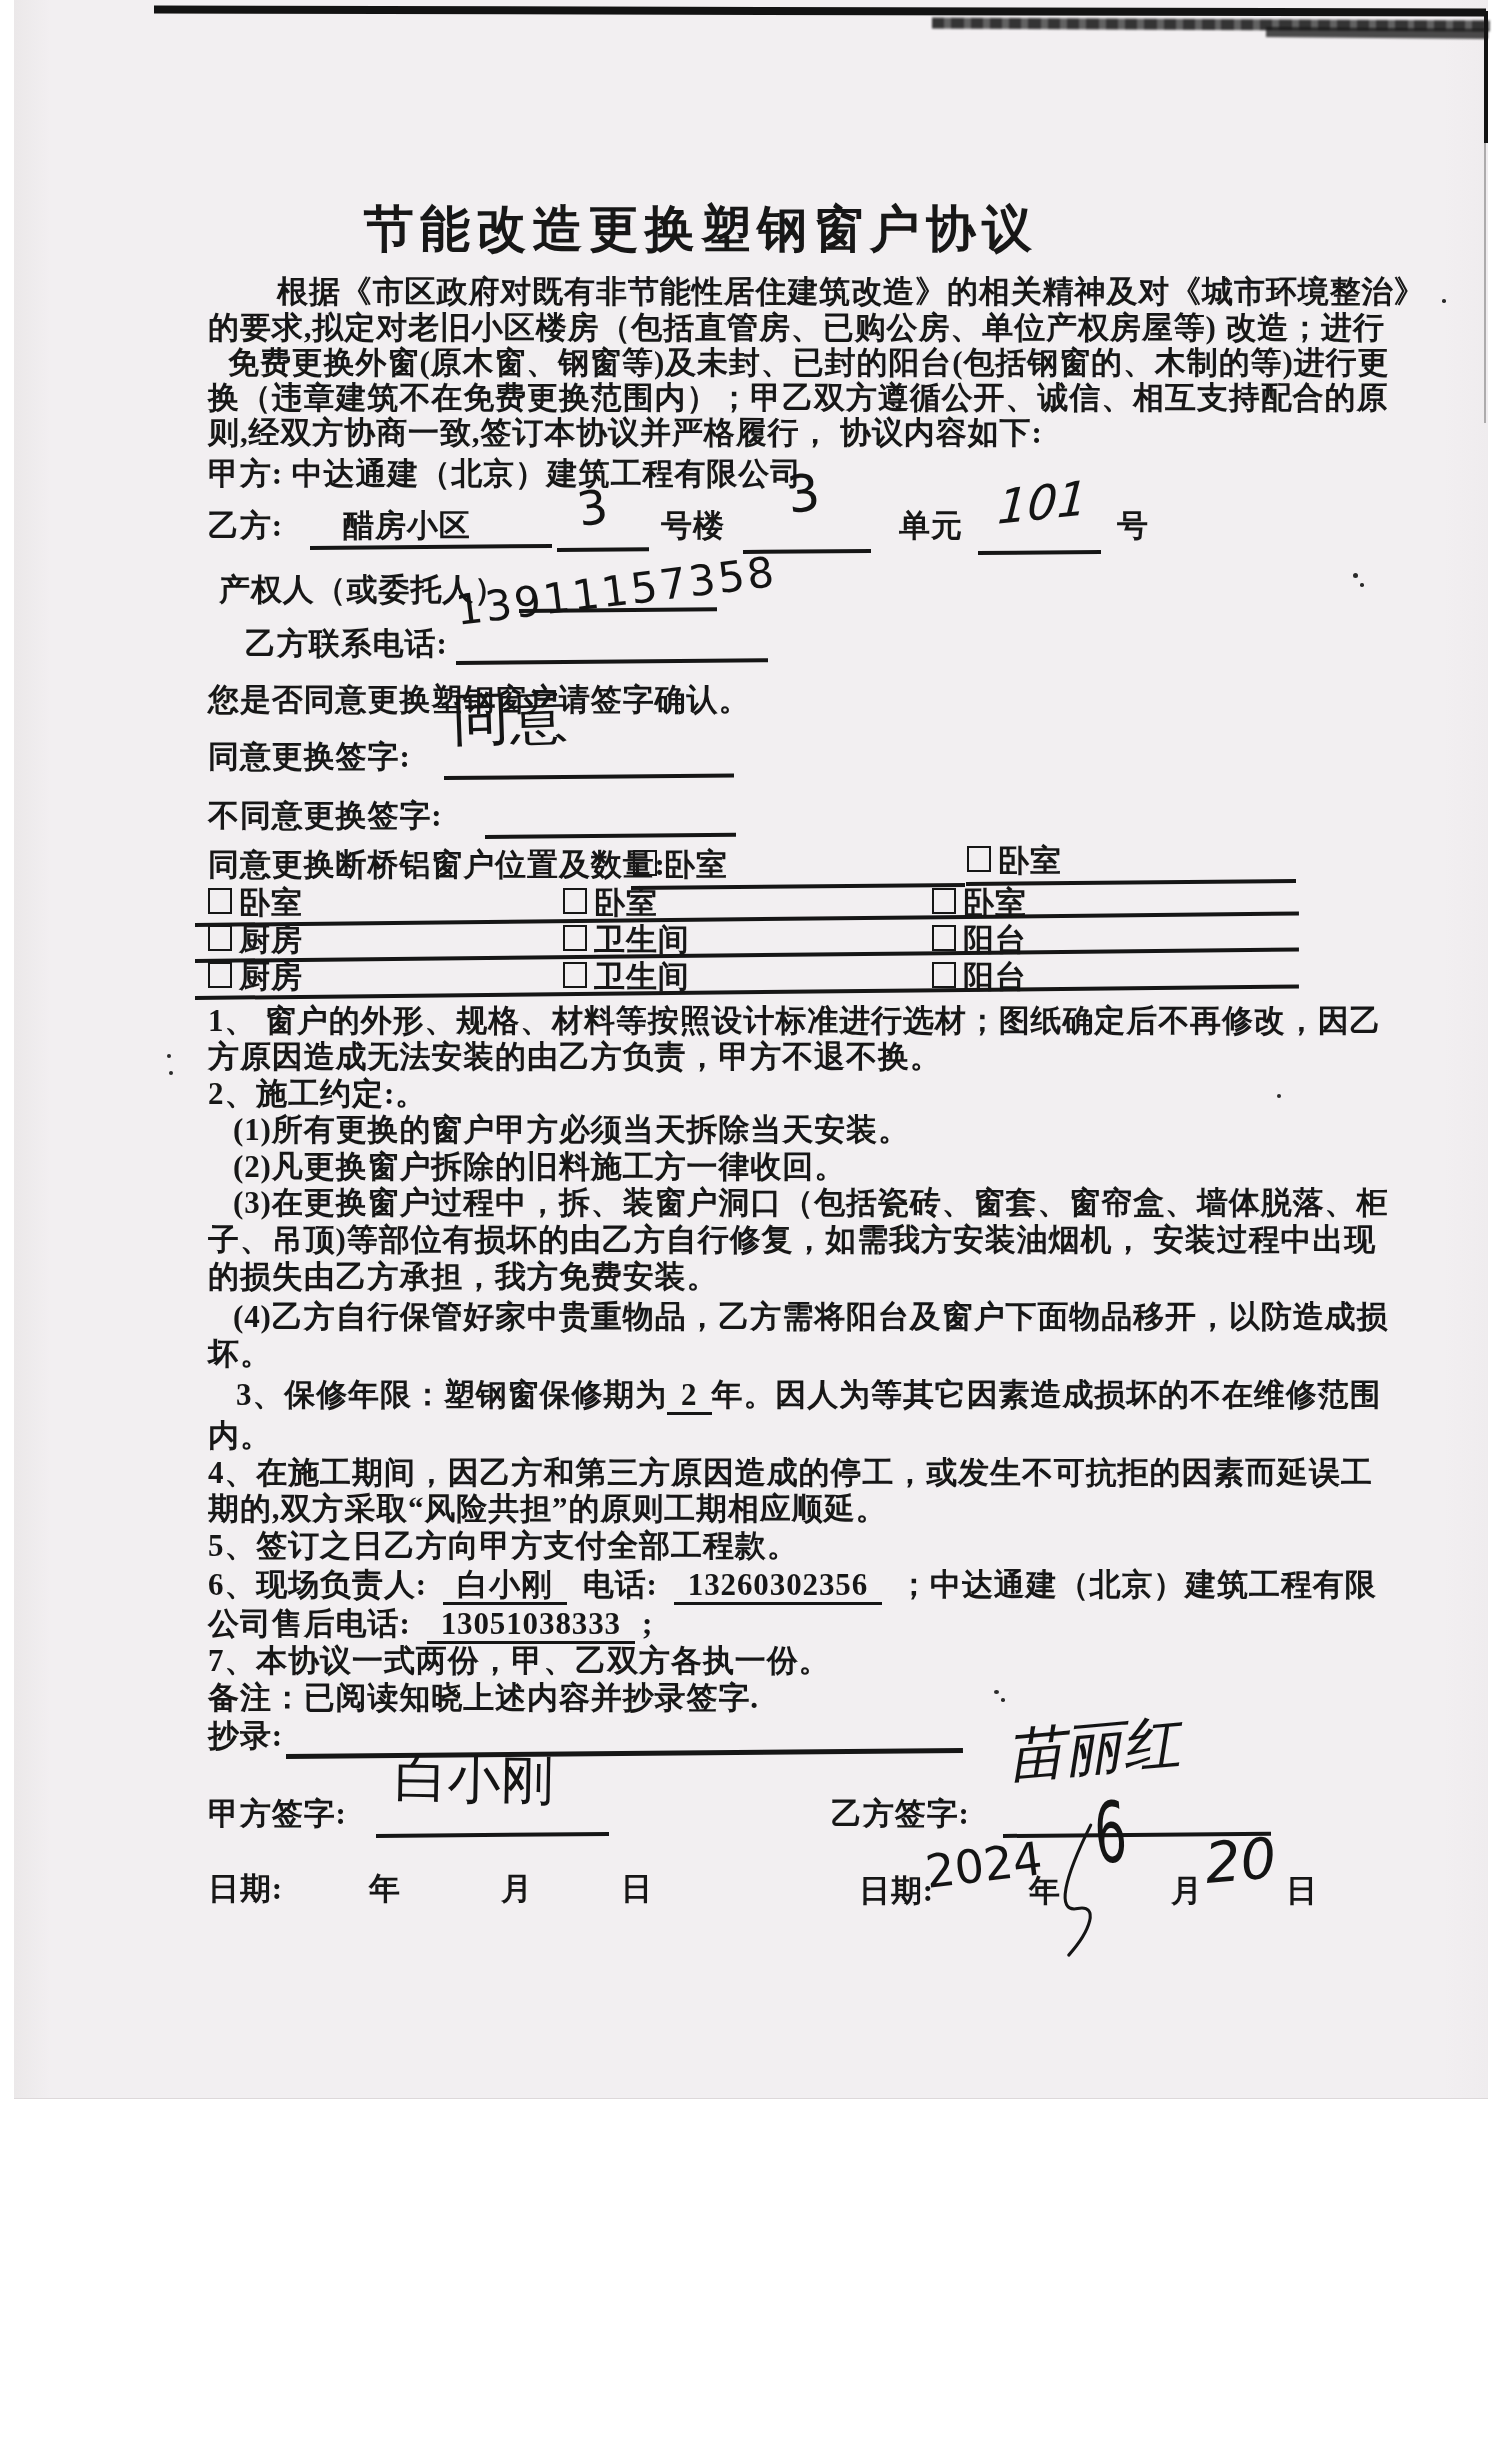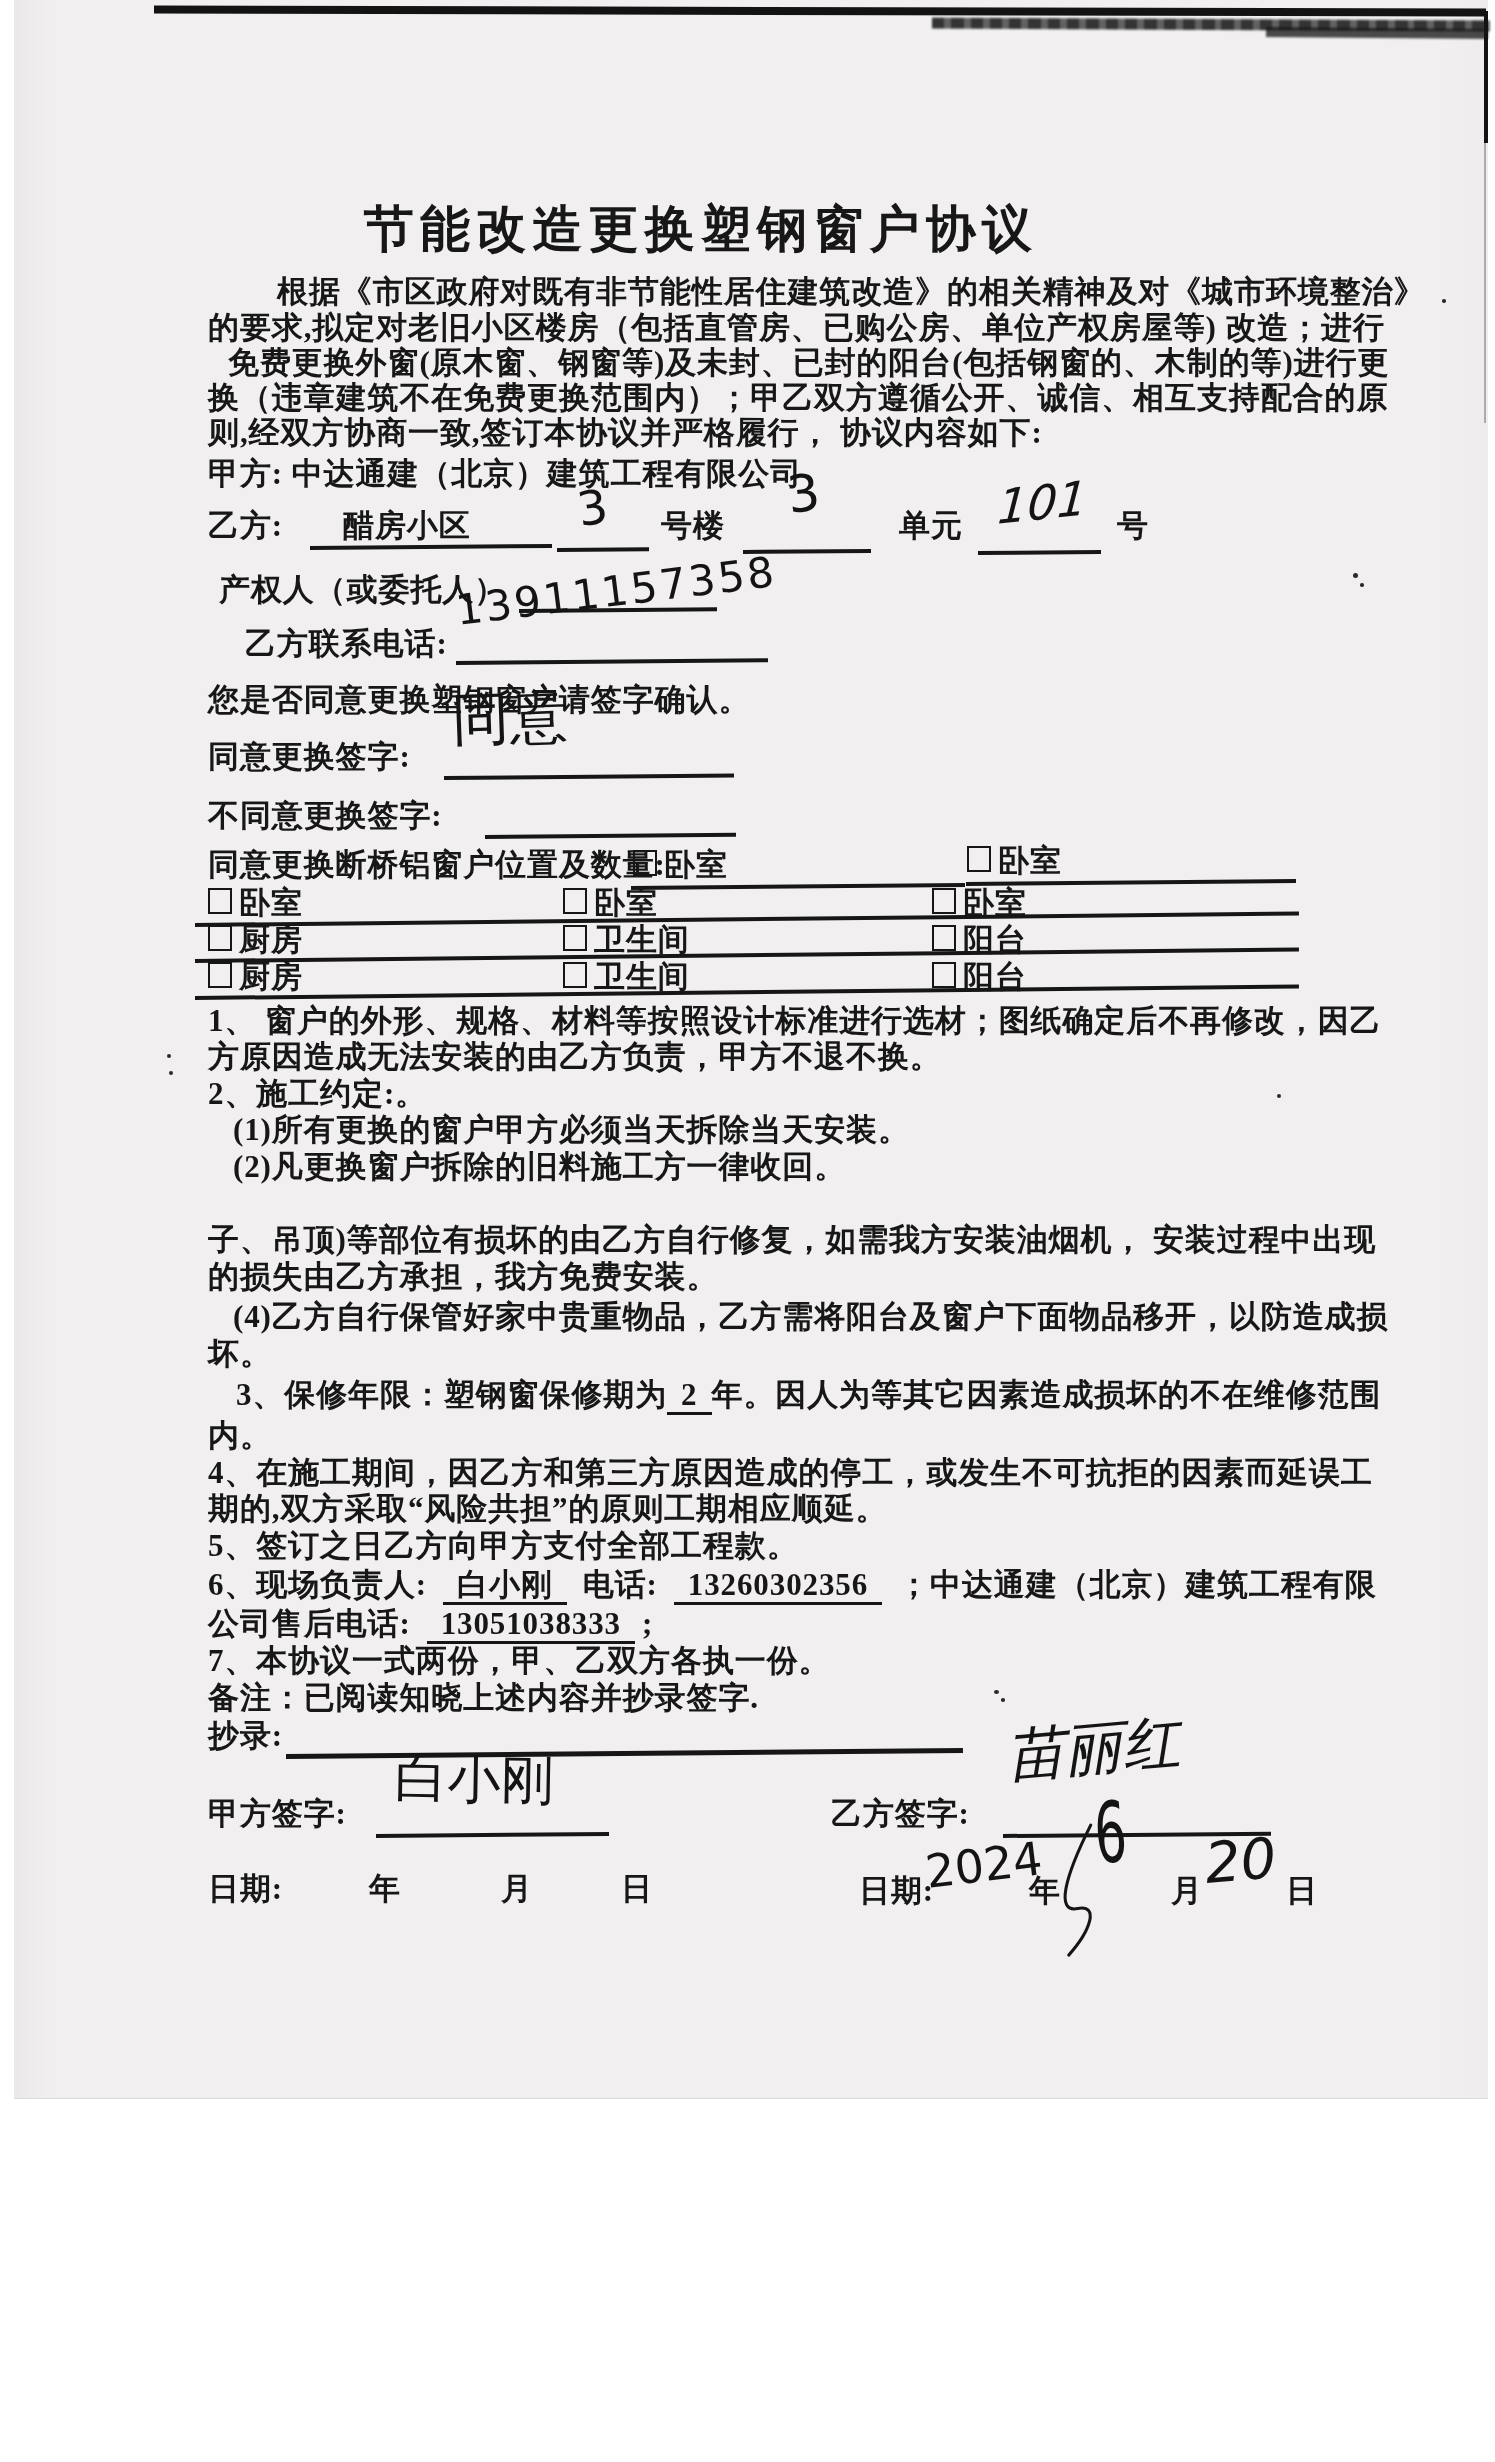--- a/index.html
+++ b/index.html
@@ -126,20 +126,21 @@
     <span class="cb"></span><span>阳台</span>
   </div>
   <div class="ul row" style="left:195px;top:996px;width:1104px;"></div>
 
   <div class="t" style="left:208px;top:1003px;">1、 窗户的外形、规格、材料等按照设计标准进行选材；图纸确定后不再修改，因乙</div>
   <div class="t" style="left:208px;top:1039px;">方原因造成无法安装的由乙方负责，甲方不退不换。</div>
 
   <div class="t" style="left:208px;top:1076px;">2、施工约定:。</div>
   <div class="t" style="left:233px;top:1112px;">(1)所有更换的窗户甲方必须当天拆除当天安装。</div>
   <div class="t" style="left:233px;top:1149px;">(2)凡更换窗户拆除的旧料施工方一律收回。</div>
+  <div class="t" style="left:233px;top:1185px;">(3)在更换窗户过程中，拆、装窗户洞口（包括瓷砖、窗套、窗帘盒、墙体脱落、柜</div>
   <div class="t" style="left:208px;top:1222px;">子、吊顶)等部位有损坏的由乙方自行修复，如需我方安装油烟机， 安装过程中出现</div>
   <div class="t" style="left:208px;top:1259px;">的损失由乙方承担，我方免费安装。</div>
   <div class="t" style="left:233px;top:1299px;">(4)乙方自行保管好家中贵重物品，乙方需将阳台及窗户下面物品移开，以防造成损</div>
   <div class="t" style="left:208px;top:1336px;">坏。</div>
 
   <div class="t" style="left:236px;top:1377px;">
     <span>3、保修年限：塑钢窗保修期为</span><span class="seg-u">2</span><span>年。因人为等其它因素造成损坏的不在维修范围</span>
   </div>
   <div class="t" style="left:208px;top:1418px;">内。</div>
 

